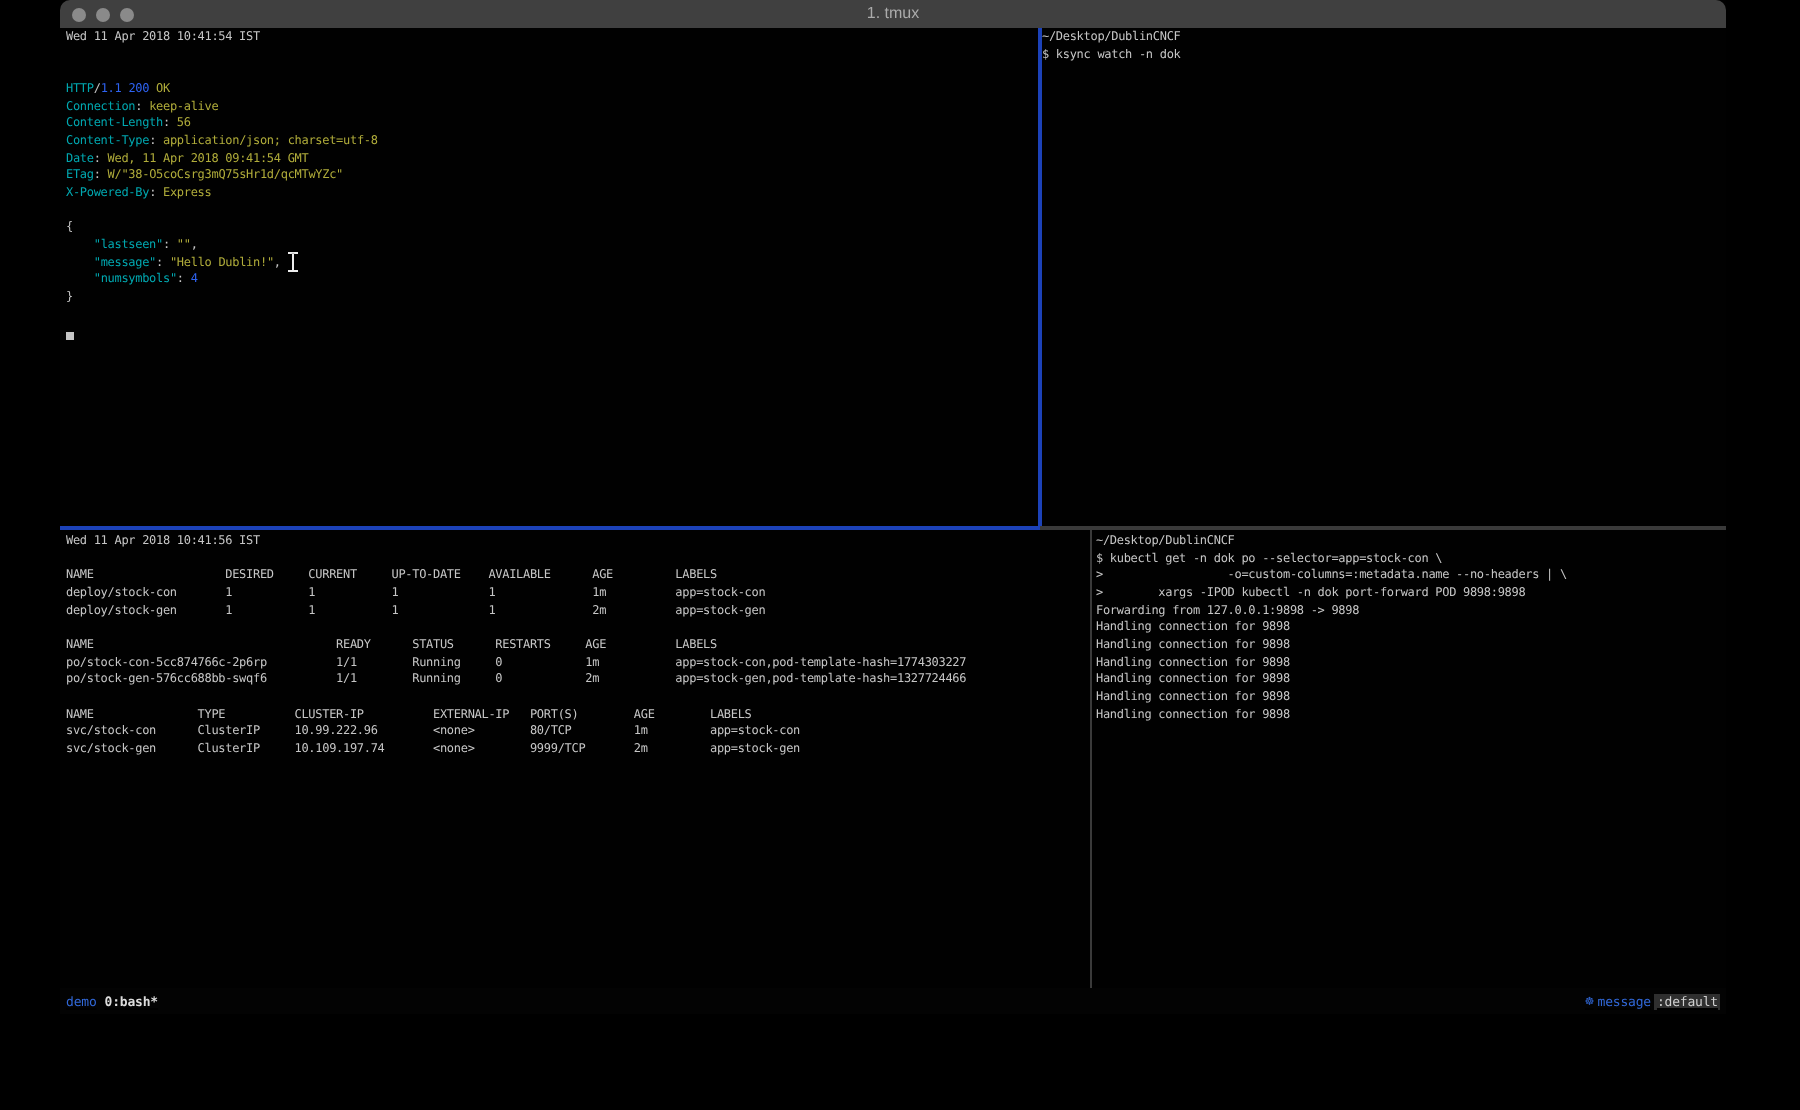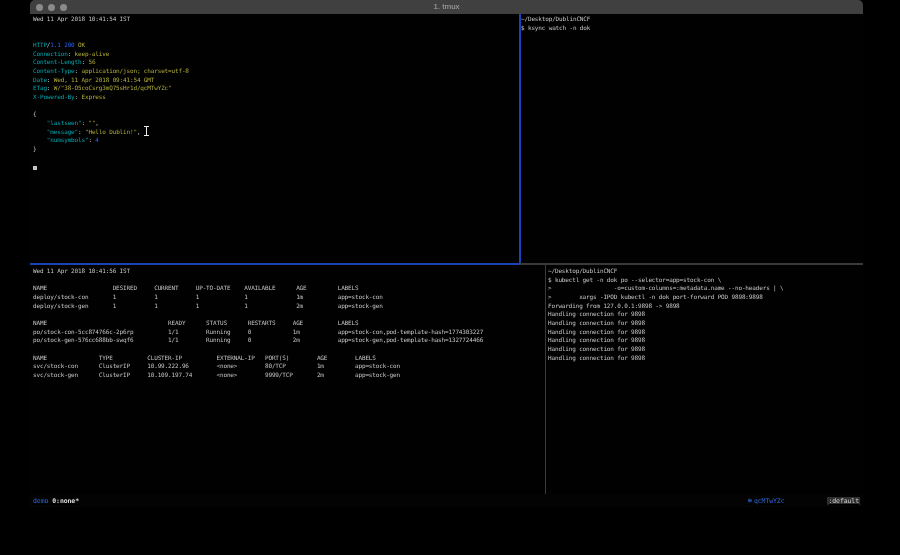--- a/index.html
+++ b/index.html
@@ -34,21 +34,21 @@
   
   .statusbar{position:absolute;left:0;top:494px;width:100%;height:13px;background:#030303;
              display:flex;align-items:center;justify-content:space-between;
              font-size:6.5px;letter-spacing:-0.1px;padding:0 3px;box-sizing:border-box;}
   .sb-left,.sb-right{display:flex;align-items:center;gap:4px;white-space:pre;text-decoration:underline;}
   .sb-session{color:#3168d8;}
   .sb-window{color:#dcdcdc;font-weight:bold;}
   .sb-kube{display:flex;align-items:center;gap:2px;}
   .kube-icon{color:#3168d8;font-size:7px;}
   .kube-ctx{color:#3168d8;}
-  .kube-ns{color:#d0d0d0;background:#2f2f2f;padding:0 1px;margin-left:41px;}
+  .kube-ns{color:#d0d0d0;background:#2f2f2f;padding:0 1px;}
   
   .mouse-ibeam{position:absolute;left:144px;top:126px;width:5px;height:10px;z-index:5;}
   .ib-stem{position:absolute;left:2px;top:1px;width:1px;height:8px;background:#ededed;box-shadow:0 0 1px #000;}
   .ib-top{position:absolute;left:0;top:0;width:5px;height:1px;background:#ededed;}
   .ib-bot{position:absolute;left:0;bottom:0;width:5px;height:1px;background:#ededed;}
 </style>
 </head>
 <body>
 
 <div class="desktop">
@@ -117,24 +117,24 @@
       </div>
 
     <div class="div-v-top"></div>
     <div class="div-h-blue"></div>
     <div class="div-h-gray"></div>
     <div class="div-v-bot"></div>
 
     <div class="statusbar">
       <div class="sb-left">
         <span class="sb-session">demo</span>
-        <span class="sb-window">0:none*</span>
+        <span class="sb-window">0:bash*</span>
       </div>
       <div class="sb-right sb-kube">
-        <span class="kube-icon">☸</span><span class="kube-ctx">qcMTwYZc</span><span class="kube-ns">:default</span>
+        <span class="kube-icon">☸</span><span class="kube-ctx">message</span><span class="kube-ns">:default</span>
       </div>
     </div>
   </div>
 
   <div class="mouse-ibeam">
     <div class="ib-top"></div>
     <div class="ib-stem"></div>
     <div class="ib-bot"></div>
   </div>
 </div>

